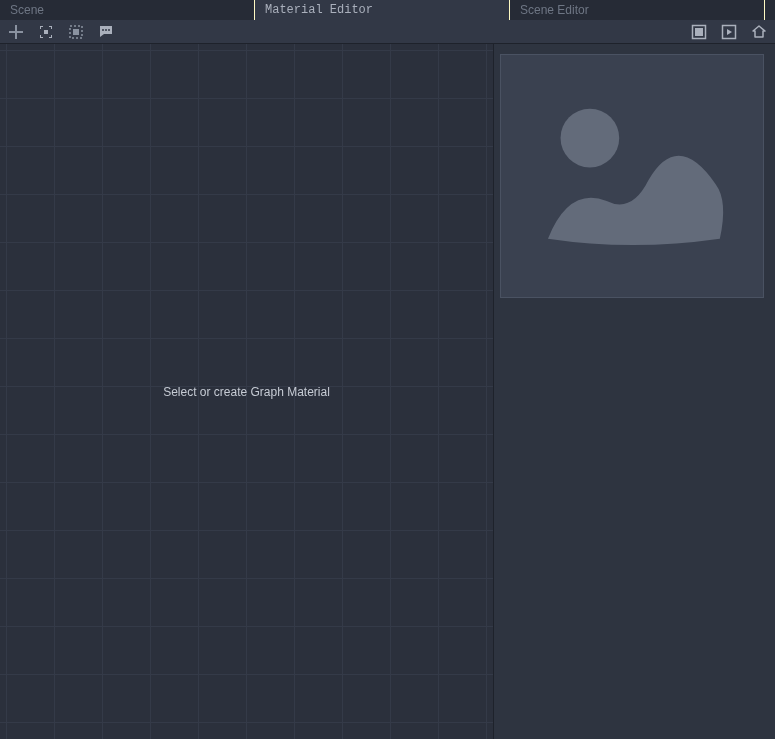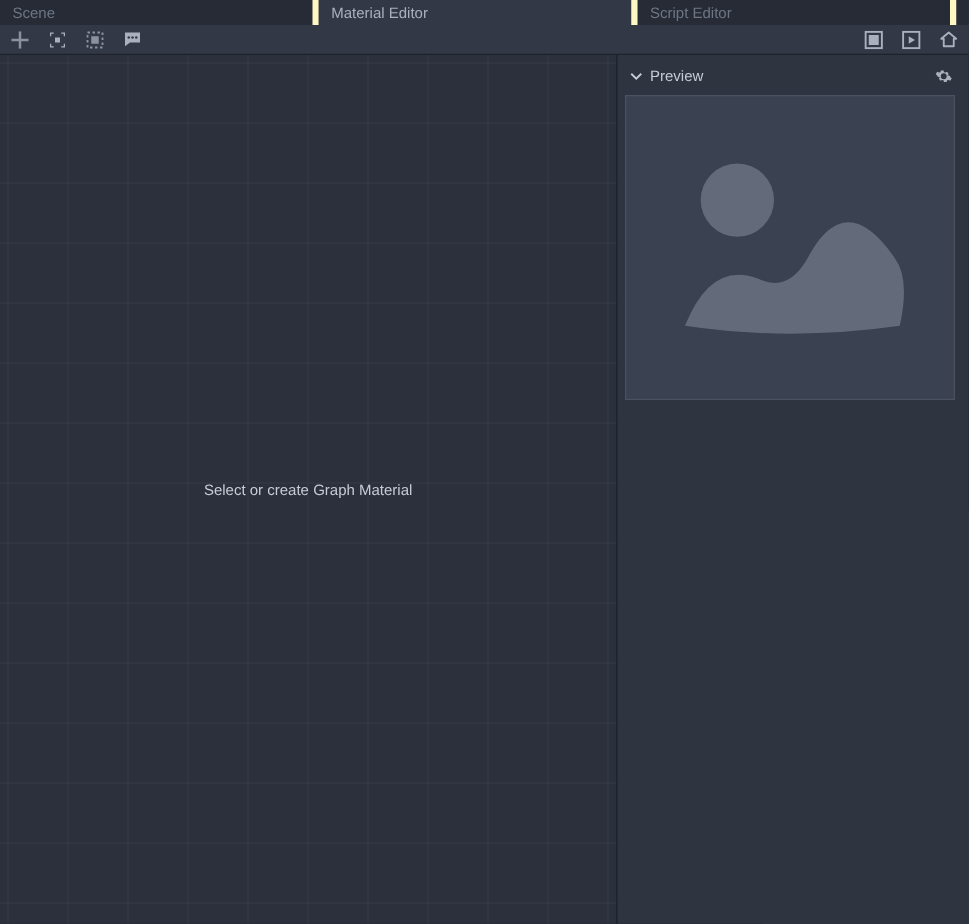--- a/index.html
+++ b/index.html
@@ -14,27 +14,28 @@
     }
     .tabs {
       display: flex;
       height: 20px;
       background: #262b36;
     }
     .tab {
       width: 255px;
       padding: 2px 10px;
       color: #6e7684;
-      border-right: 5px solid #fef9c3;
+      border-right: 1px solid #fef9c3;
       line-height: 16px;
       cursor: pointer;
     }
     .tab.active {
       background: #323846;
       color: #aab0bc;
+      font-family: Liberation Mono, monospace;
     }
     .toolbar {
       display: flex;
       align-items: center;
       height: 24px;
       background: #323846;
       padding: 0 6px;
       border-bottom: 1px solid #1e222b;
       gap: 10px;
     }
@@ -106,21 +107,21 @@
       justify-content: center;
     }
     .preview-box svg { width: 80%; height: 80%; }
   </style>
 </head>
 <body>
 
 <div class="tabs">
   <div class="tab"><span>Scene</span></div>
   <div class="tab active"><span>Material Editor</span></div>
-  <div class="tab"><span>Script Editor</span></div>
+  <div class="tab"><span>Scene Editor</span></div>
 </div>
 
 <div class="toolbar">
   <div class="tool-btn">
     <svg width="14" height="14" viewBox="0 0 14 14">
         <path d="M6 0h2v6h6v2H8v6H6V8H0V6h6z" fill="#8a92a0"></path>
       </svg>
   </div>
   <div class="tool-btn">
     <svg width="16" height="16" viewBox="0 0 16 16">
@@ -160,31 +161,20 @@
       </svg>
   </div>
 </div>
 
 <div class="main">
   <div class="graph-area">
     <div class="grid-bg"></div>
     <div class="graph-placeholder">Select or create Graph Material</div>
   </div>
   <div class="side-panel">
-    <div class="preview-header">
-      <svg width="10" height="10" viewBox="0 0 10 10">
-          <path d="M1 3l4 4 4-4" fill="none" stroke="#c6cbd4" stroke-width="1.5"></path>
-        </svg>
-      <span class="title">Preview</span>
-      <span class="tool-btn">
-        <svg width="14" height="14" viewBox="0 0 24 24">
-            <path fill="#aab0bc" d="M12 8a4 4 0 100 8 4 4 0 000-8zm9 4a7 7 0 01-.1 1.2l2.1 1.6-2 3.5-2.5-1a7 7 0 01-2 .1l-.4 2.6h-4l-.4-2.6a7 7 0 01-2-.1l-2.5 1-2-3.5 2.1-1.6A7 7 0 013 12a7 7 0 01.1-1.2L1 9.2l2-3.5 2.5 1a7 7 0 012-.1L7.9 4h4l.4 2.6a7 7 0 012 .1l2.5-1 2 3.5-2.1 1.6A7 7 0 0121 12z"></path>
-          </svg>
-      </span>
-    </div>
     <div class="preview-box">
       <svg viewBox="0 0 100 80">
         <circle cx="30" cy="22" r="14" fill="#636b7a"></circle>
         <path d="M10 70 Q20 45 38 52 Q50 58 58 42 Q72 18 90 44 Q96 52 92 70 Q50 76 10 70 Z" fill="#636b7a"></path>
       </svg>
     </div>
   </div>
 </div>
 
 </body></html>

